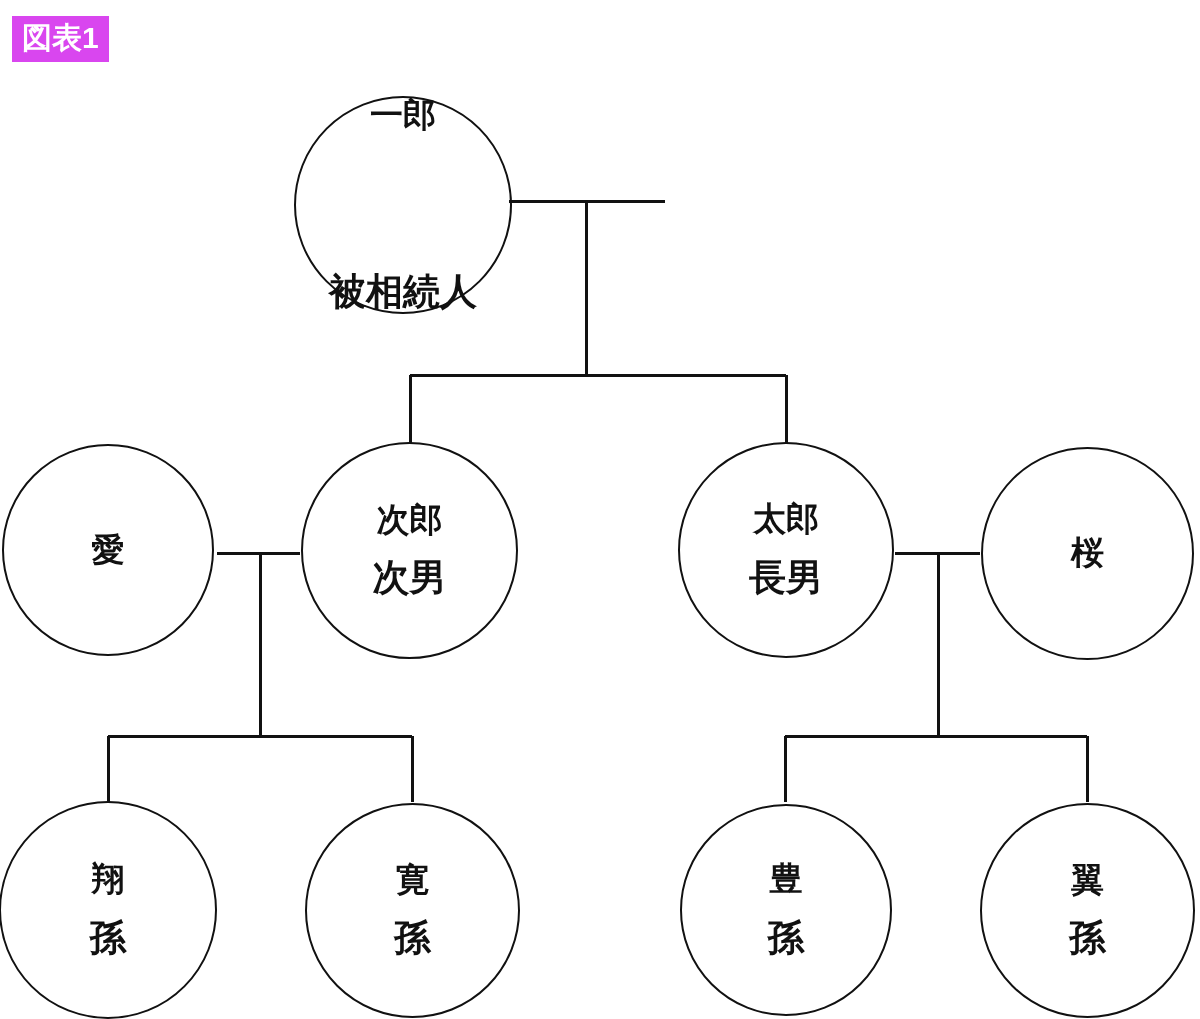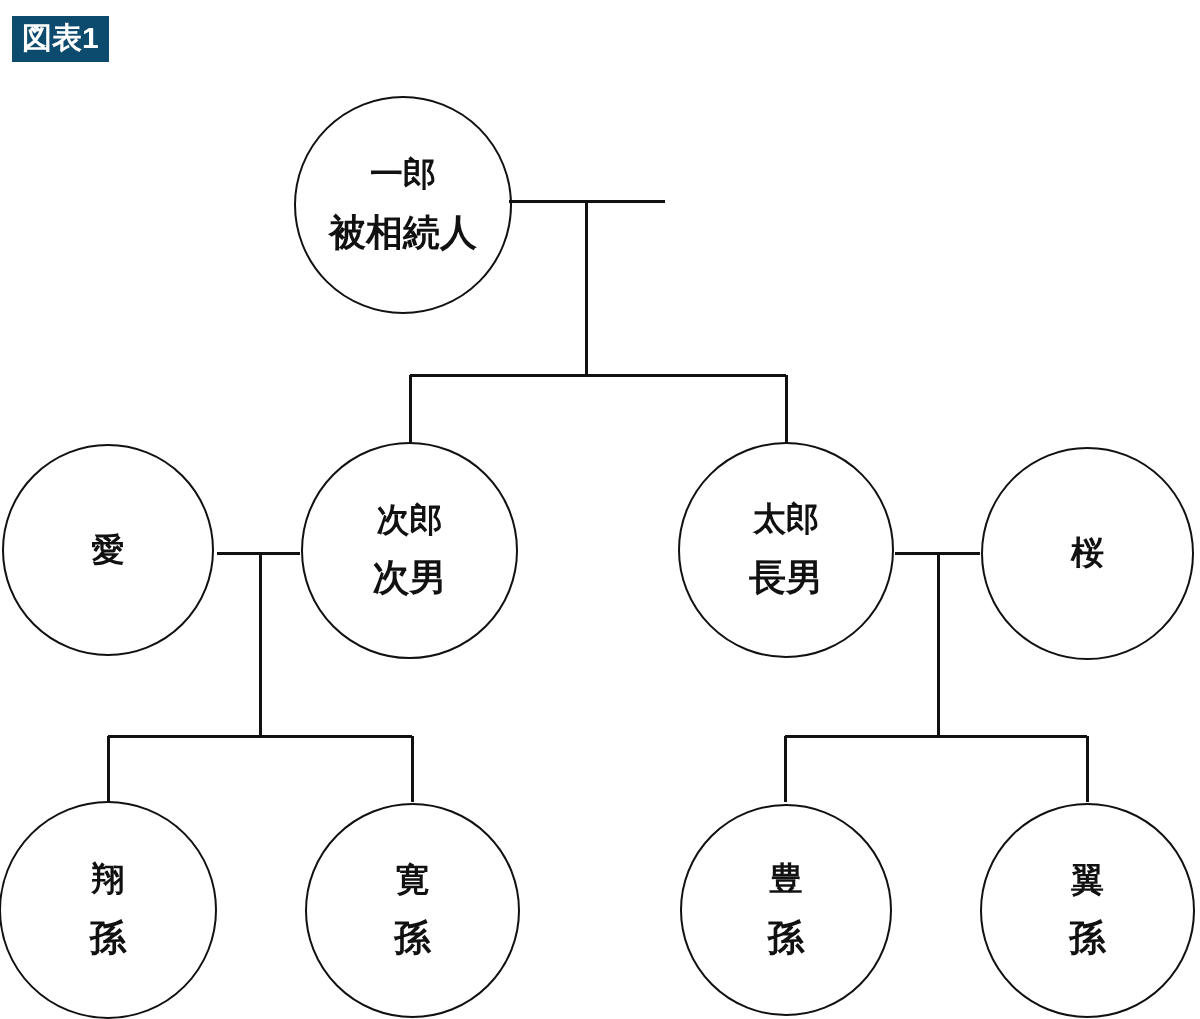--- a/index.html
+++ b/index.html
@@ -26,21 +26,21 @@
     top: 8px;
     width: 1200px;
     height: 62px;
     display: flex;
     align-items: center;
     gap: 12px;
     padding-left: 12px;
     box-sizing: border-box;
   }
   #title-badge {
-    background: #0c4a6e;
+    background: #d946ef;
     color: #ffffff;
     font-size: 30px;
     font-weight: bold;
     line-height: 1;
     padding: 7px 10px 9px 10px;
     letter-spacing: 0px;
     white-space: nowrap;
   }
   #title-text {
     color: #111111;
@@ -127,21 +127,21 @@
         <line x1="412" y1="736" x2="412" y2="802"></line>
 
         <line x1="895" y1="553" x2="980" y2="553"></line>
         <line x1="938" y1="553" x2="938" y2="736"></line>
         <line x1="785" y1="736" x2="1087" y2="736"></line>
         <line x1="785" y1="736" x2="785" y2="802"></line>
         <line x1="1087" y1="736" x2="1087" y2="802"></line>
       </g>
     </svg>
 
-    <div class="node" style="left:294px; top:96px; width:218px; height:218px;">
+    <div class="node" style="left:294px; top:96px; width:218px; height:218px;justify-content:space-between;">
       <span class="node-name">一郎</span>
       <span class="node-role">被相続人</span>
     </div>
 
 
     <div class="node single" style="left:2px; top:444px; width:212px; height:212px;">
       <span class="node-name">愛</span>
     </div>
 
     <div class="node" style="left:678px; top:442px; width:216px; height:216px;">

